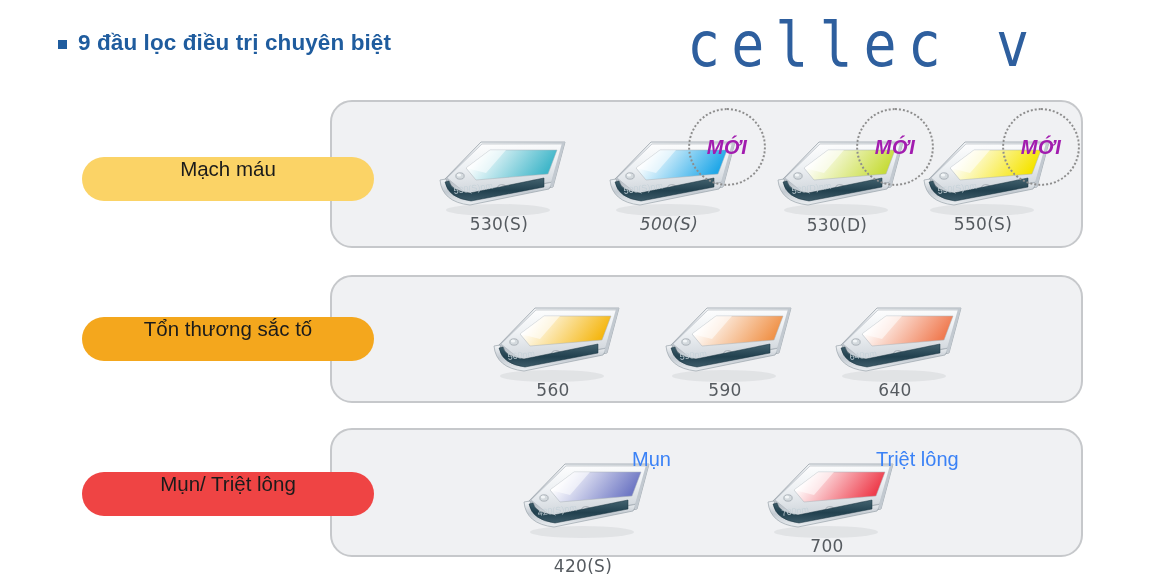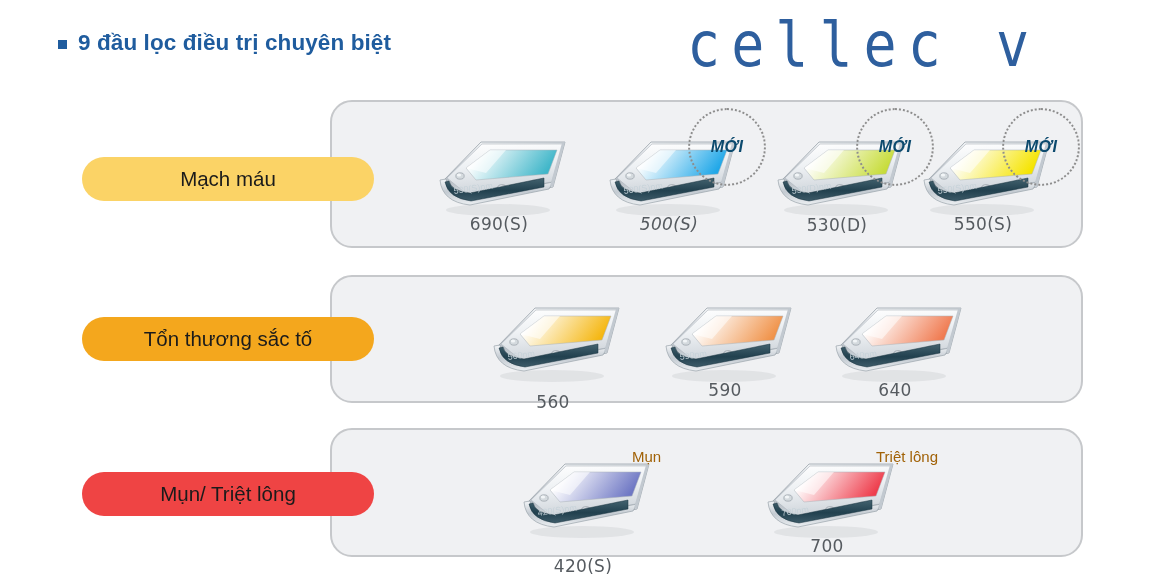--- a/index.html
+++ b/index.html
@@ -35,48 +35,48 @@
   .panel{
     position:absolute;left:0;top:0;
     background:#F0F1F3;
     border:2px solid #C6C8CB;
     border-radius:22px;
     box-sizing:border-box;
   }
   .pill{
     position:absolute;
     height:44px;border-radius:22px;
-    display:flex;align-items:center;justify-content:center;
+    display:flex;align-items:flex-start;justify-content:center;
     font-size:20.5px;color:#1b1b1b;
     white-space:nowrap;
     z-index:4;
   }
 
   
   .filter{position:absolute;width:150px;}
   .fcaption{
     position:absolute;left:0;width:150px;text-align:center;
     font-size:17px;color:#565b60;letter-spacing:.3px;
     font-family:"DejaVu Sans","Liberation Sans",sans-serif;
   }
   .fimg{position:absolute;left:0;top:0;width:150px;height:88px;}
   .annot{
-    position:absolute;font-size:15px;color:#a16207;white-space:nowrap;
+    position:absolute;font-size:20px;color:#3b82f6;white-space:nowrap;
   }
 
   
   .moi{
     position:absolute;width:74px;height:74px;z-index:5;
     border:2.5px dotted #8d8d8d;border-radius:50%;
     background:transparent;
   }
   .moi span{
     position:absolute;left:0;top:0;width:74px;height:74px;
     display:flex;align-items:center;justify-content:center;
-    font-style:italic;font-weight:bold;font-size:16px;color:#0c4a6e;
+    font-style:italic;font-weight:bold;font-size:20px;color:#a21caf;
     letter-spacing:.5px;
   }
 </style>
 </head>
 <body>
 
 <div class="slide">
 
   <div class="header">
     <div class="title-wrap">
@@ -142,21 +142,21 @@
     <ellipse cx="110" cy="52" rx="2.6" ry="2" fill="#b9c1c8" stroke="#8d969d" stroke-width="0.5"></ellipse>
 
     <path d="M16,50 Q18,72 46,75 L125,59 L129,52 L44,69 Q24,66 22,49 Z" fill="url(#rim1)" stroke="#9aa3ab" stroke-width="0.7"></path>
 
     <path d="M21,52 Q24,68 47,71 L120,57 L120,48 L46,63 Q27,61 25,51 Z" fill="url(#strip1)" stroke="#1b3541" stroke-width="0.5"></path>
     <text x="30" y="64" font-size="9" fill="#c6d2d9" opacity="0.92" font-family="'Liberation Sans',sans-serif" transform="rotate(-8 30 64)">530(S)nm</text>
 
     <path d="M141,12 L129,57 L126,56 L138,13 Z" fill="#c2c9d0"></path>
   </svg>
              </div>
-          <div class="fcaption" style="top:84px;">690(S)</div>
+          <div class="fcaption" style="top:84px;">530(S)</div>
         </div>
         <div class="filter" style="left:594px;top:130px;">
           <div class="fimg">
                
   <svg viewBox="0 0 150 88" width="150" height="88">
     <defs>
       <linearGradient id="band2" x1="0" y1="0" x2="1" y2="0.25">
         <stop offset="0%" stop-color="#FFFFFF"></stop>
         <stop offset="16%" stop-color="#FFFFFF"></stop>
         <stop offset="100%" stop-color="#1FA7E8"></stop>
@@ -393,21 +393,21 @@
     <ellipse cx="110" cy="52" rx="2.6" ry="2" fill="#b9c1c8" stroke="#8d969d" stroke-width="0.5"></ellipse>
 
     <path d="M16,50 Q18,72 46,75 L125,59 L129,52 L44,69 Q24,66 22,49 Z" fill="url(#rim5)" stroke="#9aa3ab" stroke-width="0.7"></path>
 
     <path d="M21,52 Q24,68 47,71 L120,57 L120,48 L46,63 Q27,61 25,51 Z" fill="url(#strip5)" stroke="#1b3541" stroke-width="0.5"></path>
     <text x="30" y="64" font-size="9" fill="#c6d2d9" opacity="0.92" font-family="'Liberation Sans',sans-serif" transform="rotate(-8 30 64)">560nm</text>
 
     <path d="M141,12 L129,57 L126,56 L138,13 Z" fill="#c2c9d0"></path>
   </svg>
              </div>
-          <div class="fcaption" style="top:96px;">560</div>
+          <div class="fcaption" style="top:84px;">560</div>
         </div>
         <div class="filter" style="left:650px;top:296px;">
           <div class="fimg">
                
   <svg viewBox="0 0 150 88" width="150" height="88">
     <defs>
       <linearGradient id="band6" x1="0" y1="0" x2="1" y2="0.25">
         <stop offset="0%" stop-color="#FFFFFF"></stop>
         <stop offset="16%" stop-color="#FFFFFF"></stop>
         <stop offset="100%" stop-color="#F0934A"></stop>

